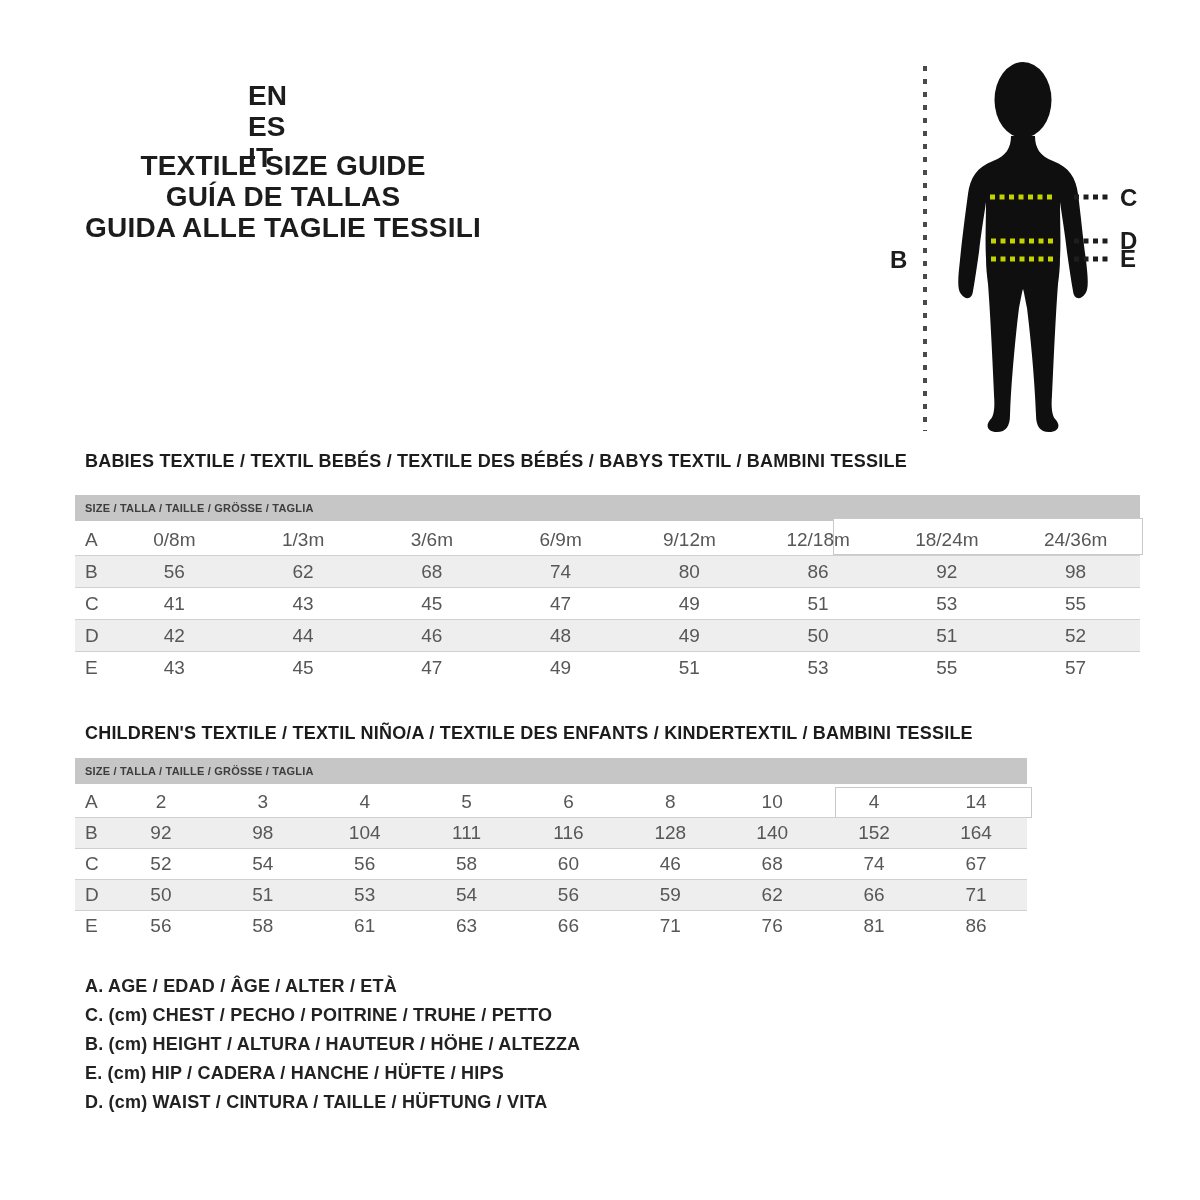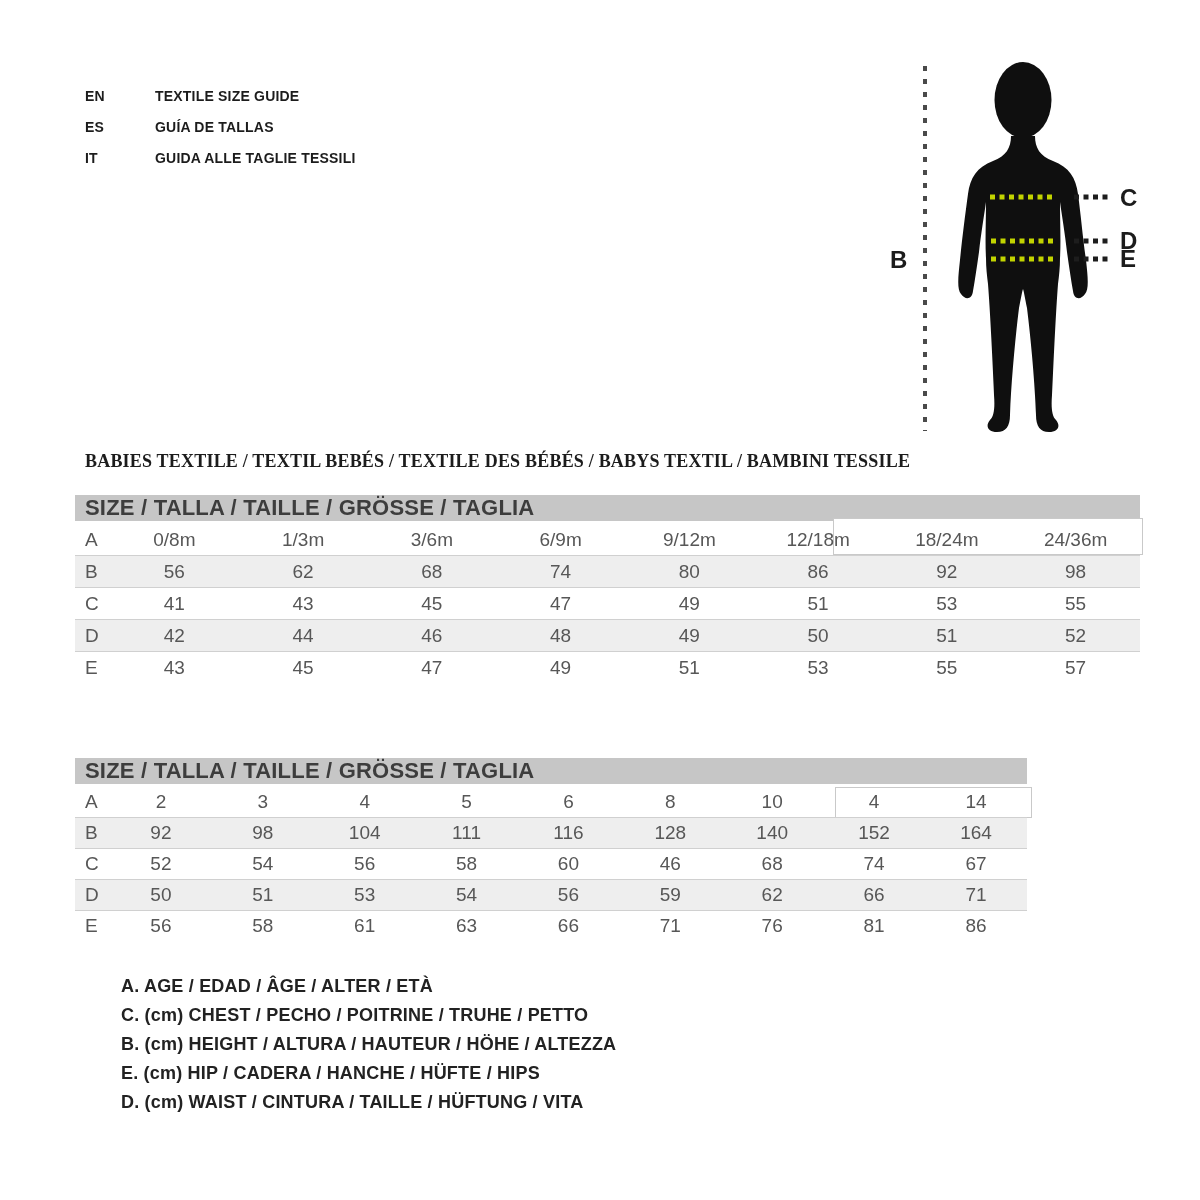--- a/index.html
+++ b/index.html
@@ -2,53 +2,53 @@
 <html><head>
 <meta charset="utf-8">
 <style>
   html,body{margin:0;padding:0;background:#fff;}
   .canvas{
     position:relative;width:1200px;height:1200px;background:#ffffff;overflow:hidden;
     font-family:"Liberation Sans", sans-serif;color:#1c1c1c;
   }
   
   .lang-list{position:absolute;left:85px;top:80px;}
-  .lang-row{display:flex;height:31px;align-items:center;font-weight:bold;font-size:14px;color:#1c1c1c;letter-spacing:.2px;}
+  .lang-row{display:flex;height:31px;align-items:center;font-weight:bold;font-size:28px;color:#1c1c1c;letter-spacing:.2px;flex-direction:column;}
   .lang-code{width:70px;flex:0 0 70px;}
   
   .figure-svg{position:absolute;left:860px;top:40px;}
   
   .section-heading{position:absolute;left:85px;font-size:18px;font-weight:bold;color:#1c1c1c;letter-spacing:.2px;white-space:nowrap;}
-  #babies-heading{top:451px;font-family:Liberation Serif, serif;}
+  #babies-heading{top:451px;}
   #children-heading{top:723px;}
   
   .table-wrap{position:absolute;left:75px;}
   #babies-wrap{top:495px;width:1065px;}
   #children-wrap{top:758px;width:952px;}
   .size-band{
     position:relative;z-index:0;height:26px;line-height:26px;background:#c6c6c6;
-    color:#3d3d3d;font-weight:bold;font-size:22px;padding-left:10px;box-sizing:border-box;
+    color:#3d3d3d;font-weight:bold;font-size:11px;padding-left:10px;box-sizing:border-box;
     letter-spacing:.2px;
   }
   .size-table{
     position:relative;z-index:2;width:100%;border-collapse:collapse;table-layout:fixed;
     margin-top:3px;font-size:19px;color:#575757;
   }
   .size-table td{height:30px;text-align:center;padding:0;overflow:hidden;white-space:nowrap;}
   #babies-wrap .size-table td{height:31px;}
   .size-table td.rowlabel{text-align:left;padding-left:10px;}
   .size-table tr:nth-child(even) td{
     background:#eeeeee;border-top:1px solid #d0d0d0;border-bottom:1px solid #d0d0d0;
   }
   .artifact-box{position:absolute;background:#ffffff;border:1px solid #c9c9c9;z-index:1;}
   #babies-artifact{left:758px;top:23px;width:308px;height:35px;}
   #children-artifact{left:760px;top:29px;width:195px;height:29px;}
   
   .legend{position:absolute;left:85px;top:972px;}
-  .legend-row{height:29px;line-height:29px;font-weight:bold;font-size:18px;color:#222;letter-spacing:.2px;white-space:nowrap;margin-left:36px;}
+  .legend-row{height:29px;line-height:29px;font-weight:bold;font-size:18px;color:#222;letter-spacing:.2px;white-space:nowrap;}
 </style>
 </head>
 <body>
 
 <div class="canvas">
 
   <div class="lang-list">
     <div class="lang-row">
       <span class="lang-code">EN</span>
       <span class="lang-title">TEXTILE SIZE GUIDE</span>
@@ -179,20 +179,21 @@
             <td>49</td>
             <td>51</td>
             <td>53</td>
             <td>55</td>
             <td>57</td>
           </tr>
         </tbody>
     </table>
   </div>
 
+  <div class="section-heading" id="children-heading">CHILDREN'S TEXTILE / TEXTIL NIÑO/A / TEXTILE DES ENFANTS / KINDERTEXTIL / BAMBINI TESSILE</div>
 
   <div class="table-wrap" id="children-wrap">
     <div class="size-band">SIZE / TALLA / TAILLE / GRÖSSE / TAGLIA</div>
     <div class="artifact-box" id="children-artifact"></div>
     <table class="size-table">
       <colgroup>
           <col style="width:35px">
         </colgroup>
       <tbody>
           <tr>

